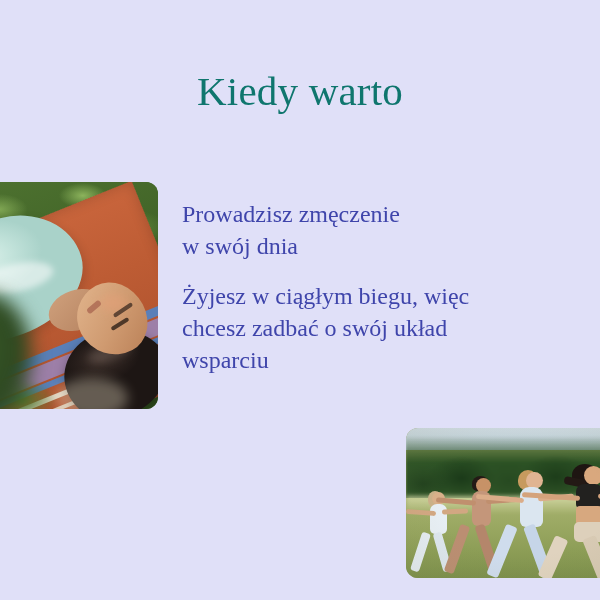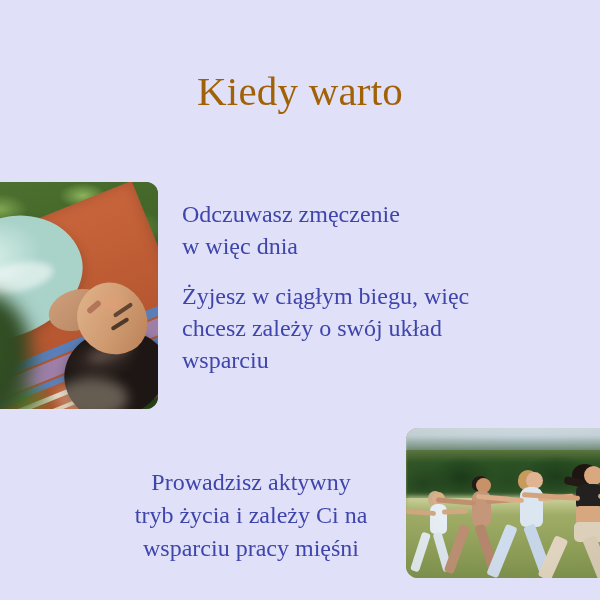--- a/index.html
+++ b/index.html
@@ -22,21 +22,21 @@
     overflow: hidden;
   }
 
   
   .title {
     position: absolute;
     left: 0;
     top: 38px;
     width: 600px;
     text-align: center;
-    color: #a16207;
+    color: #0f766e;
     font-size: 41px;
     line-height: 52px;
     font-weight: 400;
     letter-spacing: 0.2px;
   }
   .title .tline { display: block; }
 
   
   .body-col {
     position: absolute;
@@ -354,35 +354,30 @@
     <div class="layer rest-cheek"></div>
     <div class="layer rest-brow"></div>
     <div class="layer rest-eye"></div>
     <div class="layer rest-lip"></div>
     <div class="layer rest-sun-dapple"></div>
     <div class="layer rest-fg-blur"></div>
   </div>
 
   <div class="body-col">
     <p>
-      <span class="bline">Odczuwasz zmęczenie</span>
-      <span class="bline">w więc dnia</span>
+      <span class="bline">Prowadzisz zmęczenie</span>
+      <span class="bline">w swój dnia</span>
     </p>
     <p>
       <span class="bline">Żyjesz w ciągłym biegu, więc</span>
-      <span class="bline">chcesz zależy o swój układ</span>
+      <span class="bline">chcesz zadbać o swój układ</span>
       <span class="bline">wsparciu</span>
     </p>
   </div>
 
-  <div class="bottom-text">
-    <span class="bline">Prowadzisz aktywny</span>
-    <span class="bline">tryb życia i zależy Ci na</span>
-    <span class="bline">wsparciu pracy mięśni</span>
-  </div>
 
   <div class="photo photo-yoga">
     <div class="layer yoga-sky"></div>
     <div class="layer yoga-trees"></div>
     <div class="layer yoga-field"></div>
     <div class="layer yoga-field-haze"></div>
 
     <div class="yf yf1">
       <div class="hair"></div>
       <div class="head"></div>

